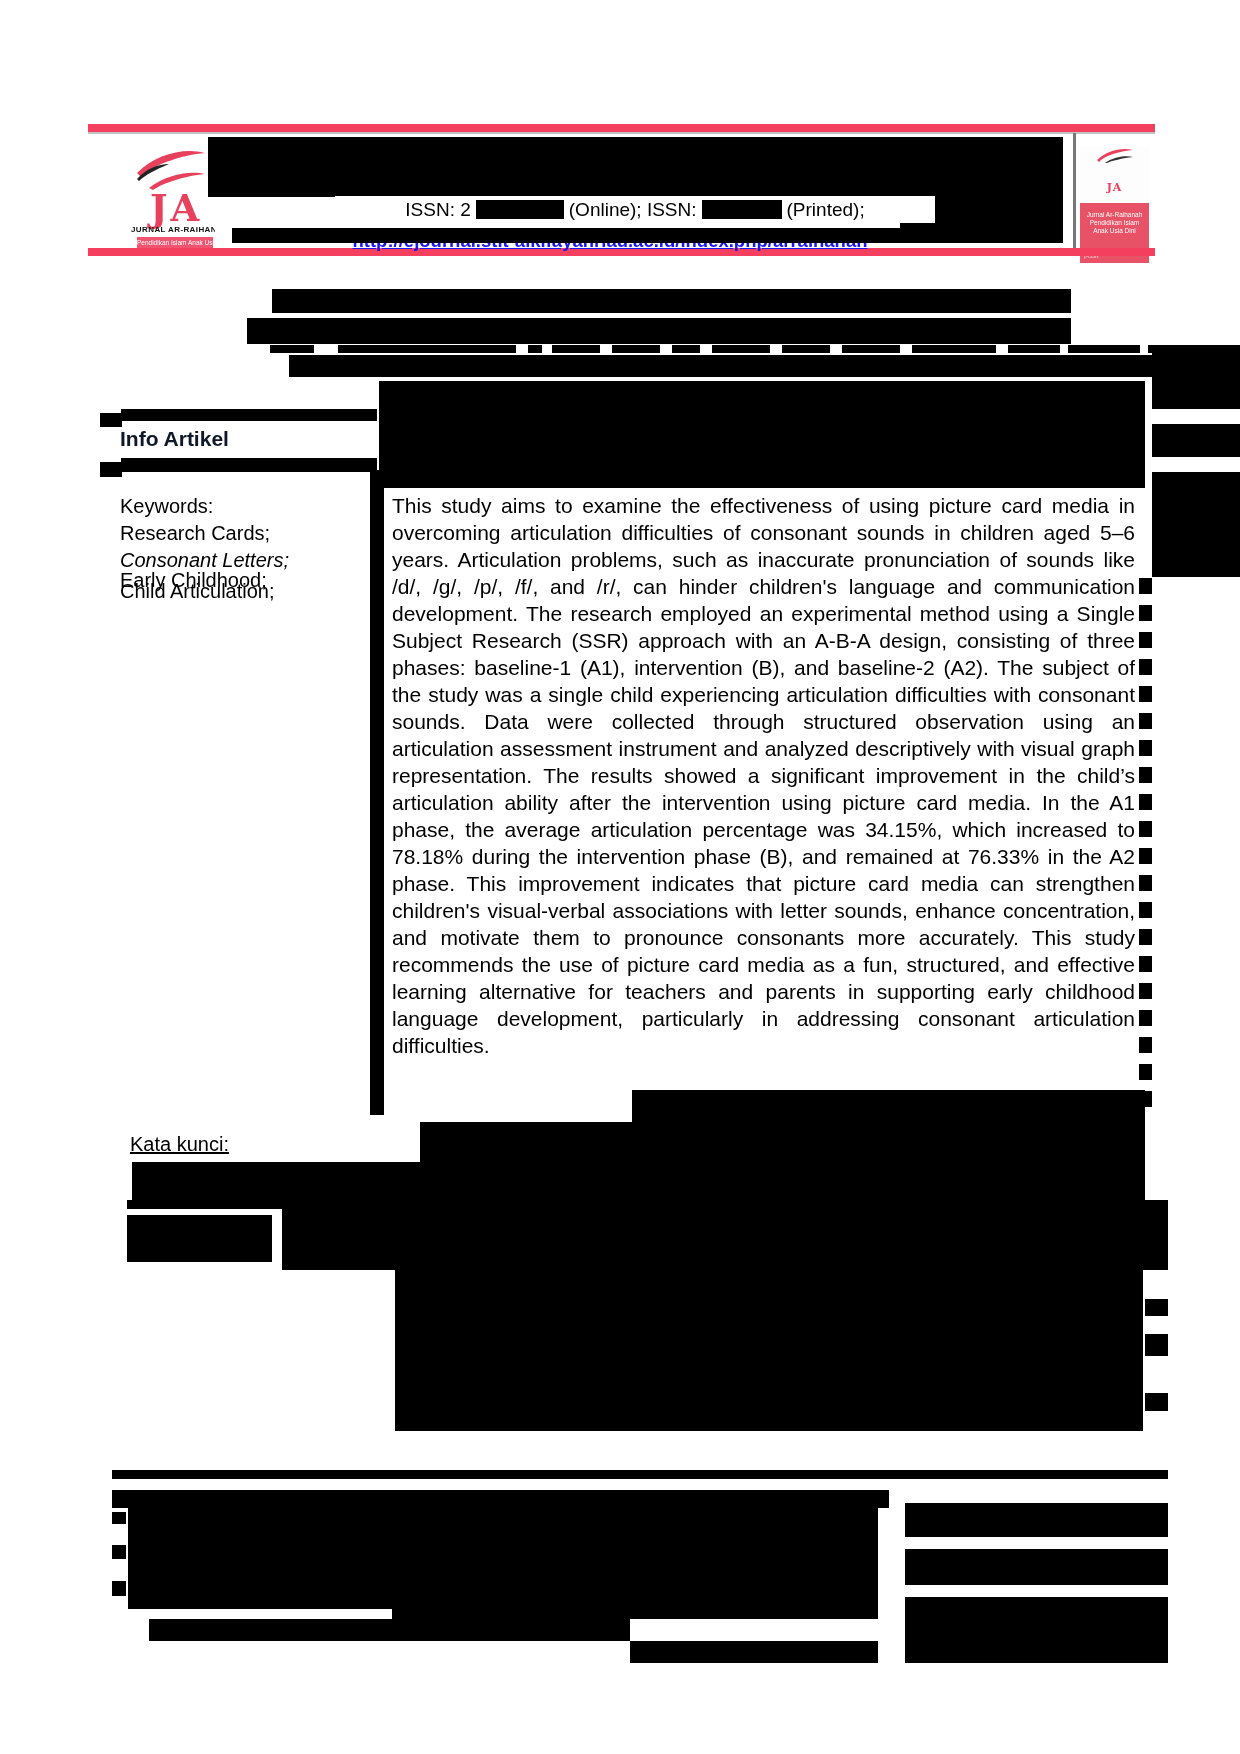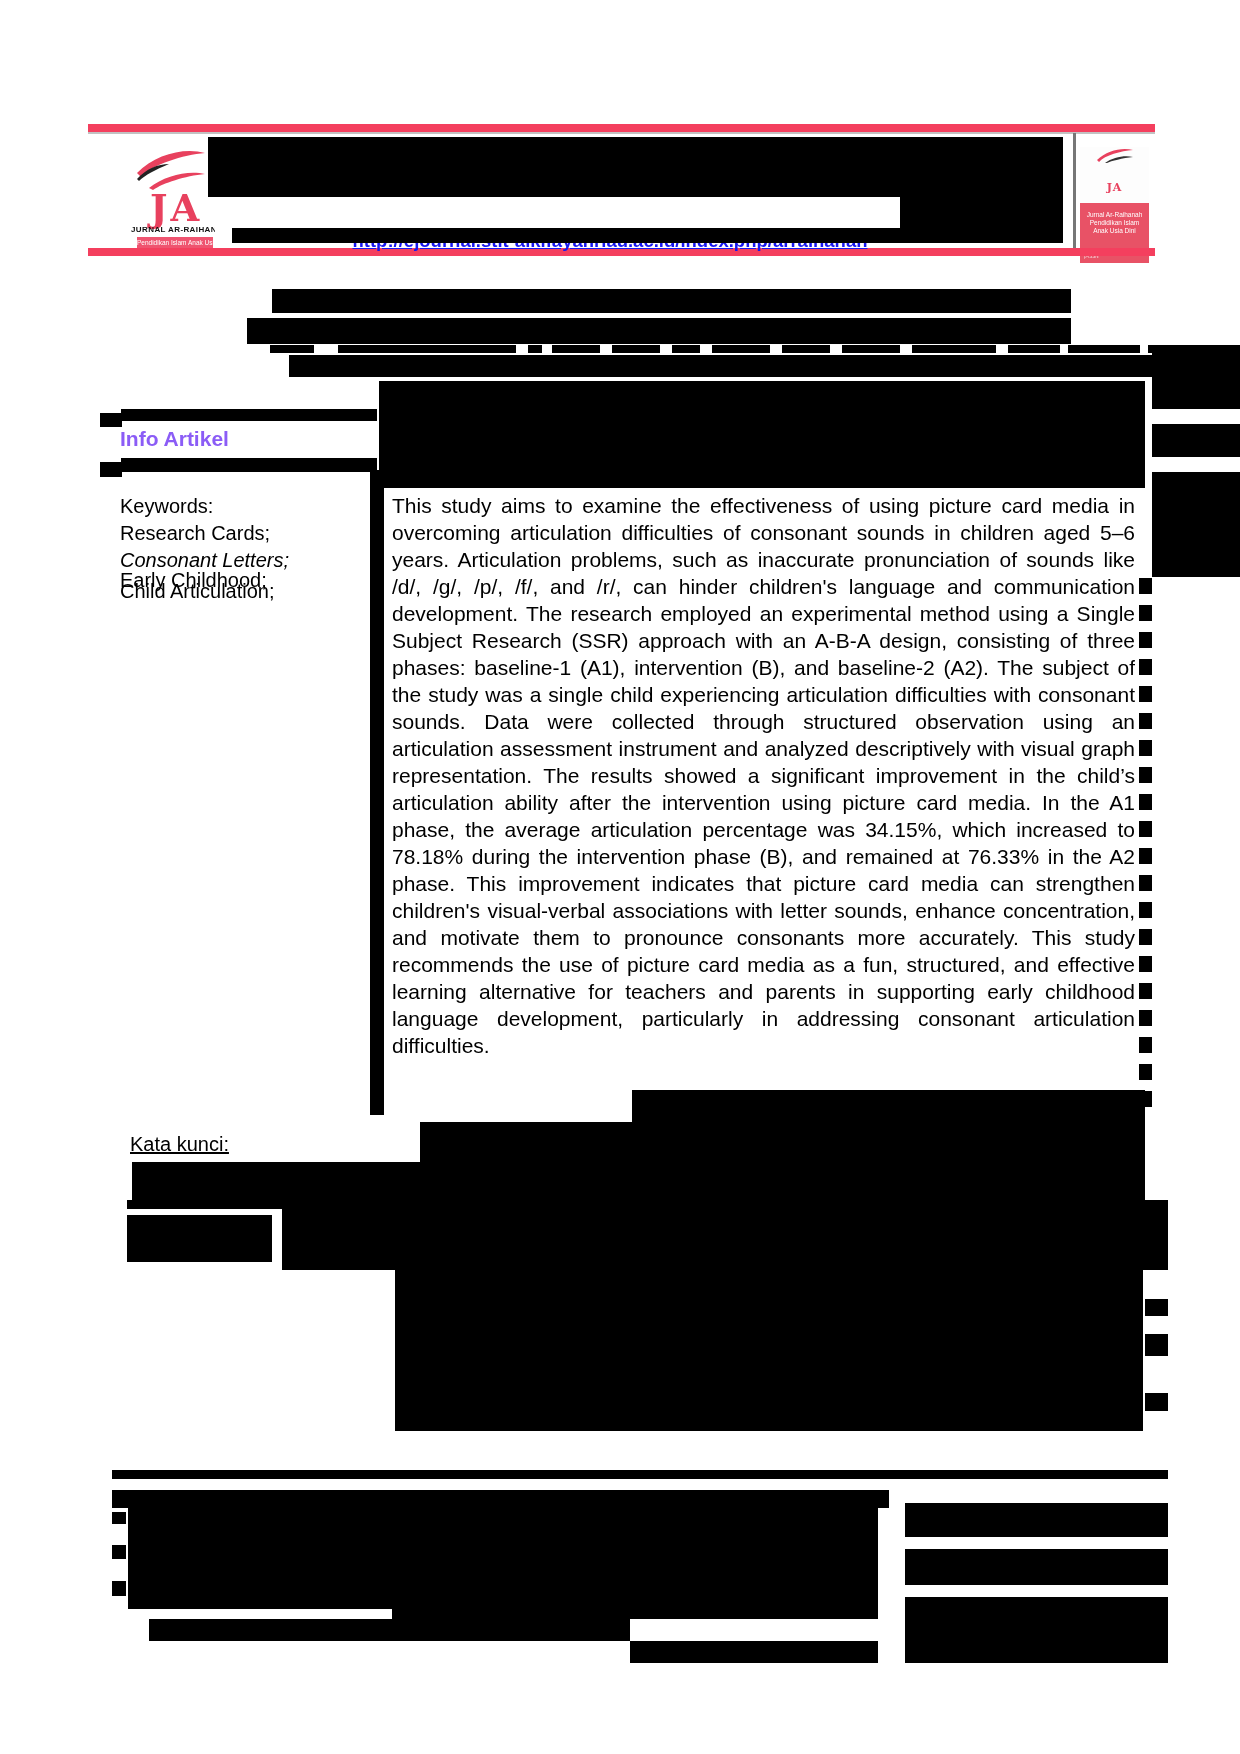--- a/index.html
+++ b/index.html
@@ -51,21 +51,21 @@
     font-size:11px;color:#e8415e;letter-spacing:1px;position:absolute;left:0;right:0;top:34px;
   }
   .cover-bottom{
     position:relative;width:69px;height:60px;background:#e85266;color:#fff;
     font-size:6.5px;line-height:8px;text-align:center;padding-top:8px;box-sizing:border-box;
   }
   .cover-foot{position:absolute;left:4px;bottom:4px;font-size:4.5px;color:#f8d7dc;text-align:left;line-height:5px;}
   
   .info-heading{
     position:absolute;left:120px;top:427px;
-    font-size:21px;font-weight:bold;color:#8b5cf6;
+    font-size:21px;font-weight:bold;color:#0f172a;
   }
   .kw-line{position:absolute;left:120px;font-size:20px;color:#000;white-space:nowrap;}
   .kata-kunci{position:absolute;left:130px;top:1133px;font-size:20px;color:#000;text-decoration:underline;}
   
   .abstract-text{
     position:absolute;left:392px;top:492px;width:743px;height:623px;
     font-size:21px;line-height:27px;color:#000;text-align:justify;overflow:hidden;
   }
   .tick-col{
     position:absolute;left:1139px;top:578px;width:13px;height:530px;
@@ -84,20 +84,27 @@
     <svg width="78" height="46" viewBox="0 0 78 46">
       <path d="M4,27 C22,8 52,1 72,7 C50,9 20,18 8,31 Z" fill="#e8415e"></path>
       <path d="M4,33 C13,23 25,18 36,18 C22,24 12,29 6,35 Z" fill="#222"></path>
       <path d="M16,42 C32,29 56,24 72,28 C52,30 30,37 20,44 Z" fill="#e8415e"></path>
     </svg>
   </div>
   <div class="logo-monogram">JA</div>
   <div class="logo-name">JURNAL AR-RAIHANAH</div>
   <div class="logo-tag">Pendidikan Islam Anak Usia Dini</div>
 
+  <div class="issn-band">
+    <span>ISSN: 2</span>
+    <span class="issn-chunk" style="width:88px;"></span>
+    <span>(Online); ISSN:</span>
+    <span class="issn-chunk" style="width:80px;"></span>
+    <span>(Printed);</span>
+  </div>
 
   <a class="journal-url" href="#">http://ejournal.stit-alkifayahriau.ac.id/index.php/arraihanah</a>
   <div class="hdr-strip"></div>
 
   <div class="cover-divider"></div>
   <div class="cover">
     <div class="cover-top">
       <svg width="40" height="16" viewBox="0 0 40 16" style="margin:14px auto 0;">
         <path d="M2,13 C12,3 28,0 38,3 C26,4 10,8 4,15 Z" fill="#e8415e"></path>
         <path d="M10,16 C18,10 30,8 38,10 C28,11 16,14 12,16 Z" fill="#333"></path>

